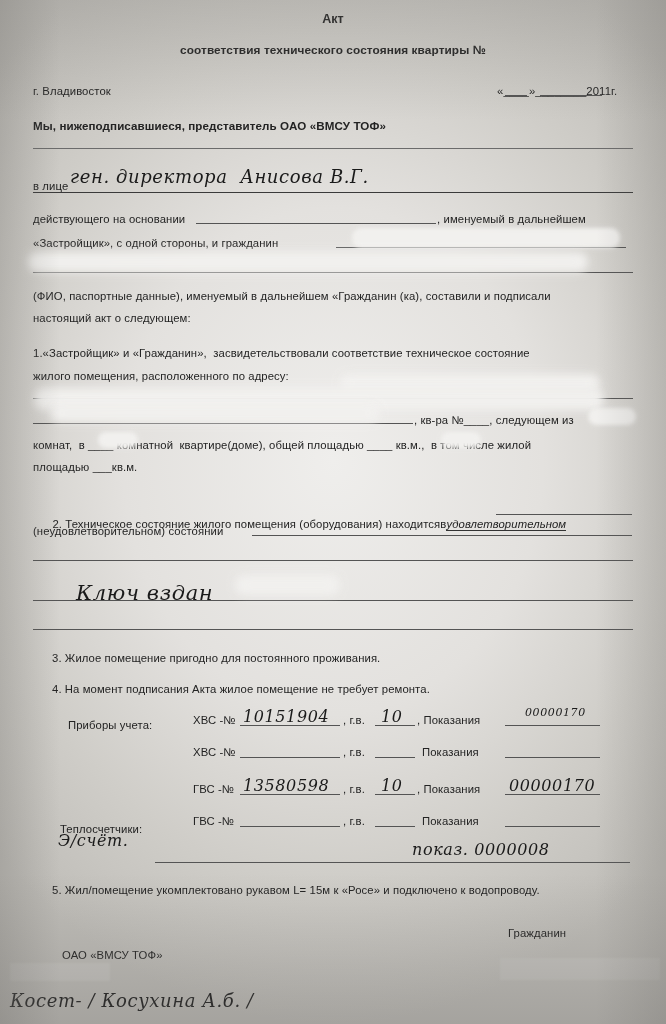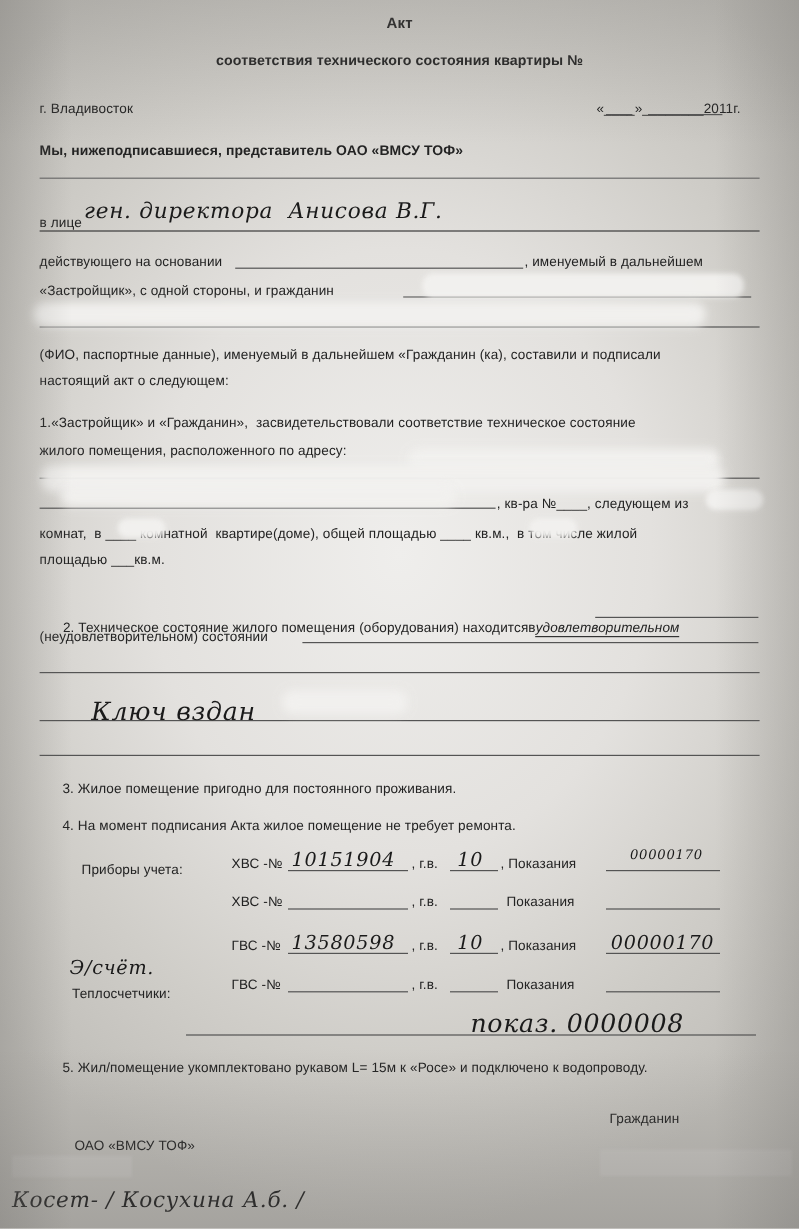--- a/index.html
+++ b/index.html
@@ -207,22 +207,22 @@
     <div class="rule thin" style="left:505px; top:794px; width:95px;"></div>
 
     <div class="t printed" style="left:193px; top:813px;">ГВС -№</div>
     <div class="rule thin" style="left:240px; top:826px; width:100px;"></div>
     <div class="t printed" style="left:343px; top:813px;">, г.в.</div>
     <div class="rule thin" style="left:375px; top:826px; width:40px;"></div>
     <div class="t printed" style="left:422px; top:813px;">Показания</div>
     <div class="rule thin" style="left:505px; top:826px; width:95px;"></div>
 
     <div class="t printed" style="left:60px; top:821px;">Теплосчетчики:</div>
-    <div class="hand sm" style="left:58px; top:795px; font-size:16px;">Э/счёт.</div>
-    <div class="hand sm" style="left:392px; top:838px; font-size:21px;">показ. 0000008</div>
+    <div class="hand sm" style="left:58px; top:829px; font-size:16px;">Э/счёт.</div>
+    <div class="hand sm" style="left:412px; top:838px; font-size:16px;">показ. 0000008</div>
     <div class="rule thin" style="left:155px; top:862px; width:475px;"></div>
 
     <div class="t printed" style="left:52px; top:882px;">5. Жил/помещение укомплектовано рукавом L= 15м к «Росе» и подключено к водопроводу.</div>
 
     <div class="t printed" style="left:508px; top:925px;">Гражданин</div>
     <div class="t printed" style="left:62px; top:947px;">ОАО «ВМСУ ТОФ»</div>
 
     <div class="stampbar" style="left:10px; top:963px; width:100px; height:18px;"></div>
     <div class="stampbar" style="left:500px; top:958px; width:160px; height:22px;"></div>
 

